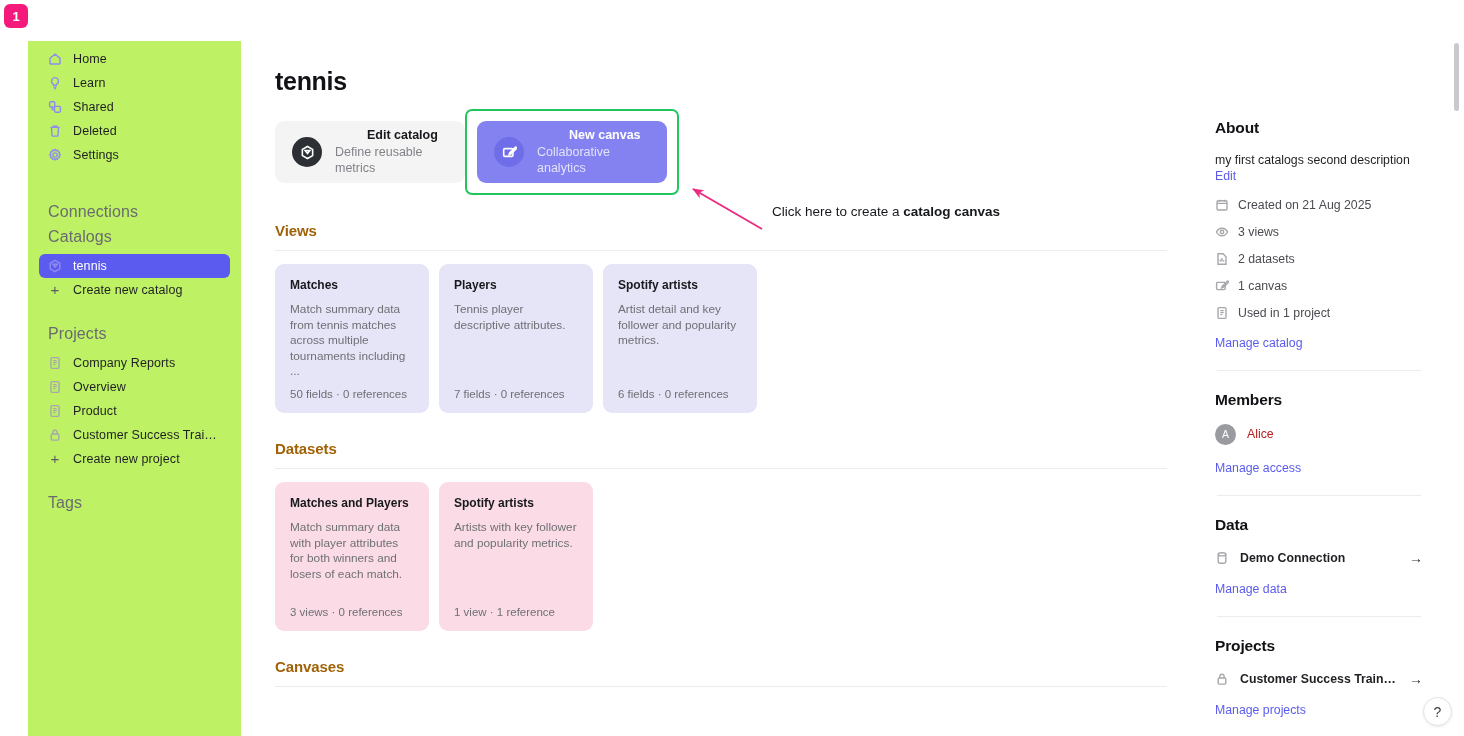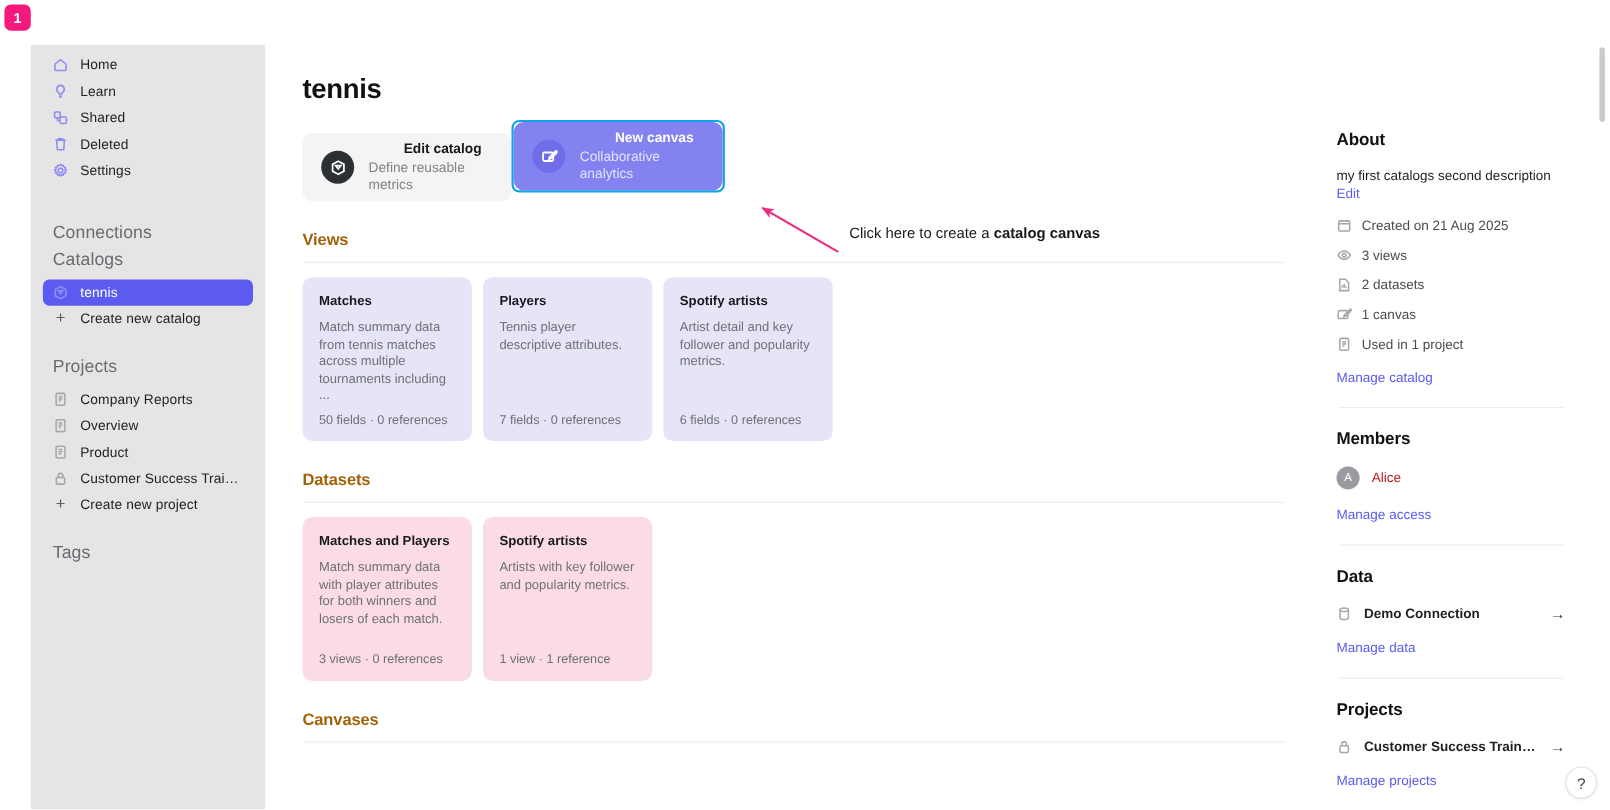--- a/index.html
+++ b/index.html
@@ -18,21 +18,21 @@
     background: #f4197b; color: #fff;
     font-size: 13px; font-weight: 700;
     display: flex; align-items: center; justify-content: center;
     z-index: 40;
   }
 
   
   .sidebar {
     position: absolute; left: 28px; top: 41px;
     width: 213px; height: 695px;
-    background: #e5e5e5;
+    background: #bef264;
     padding: 6px 0 0 0;
     overflow: hidden;
   }
   .nav-item {
     display: flex; align-items: center; gap: 11px;
     height: 24px; margin: 0 11px; padding: 0 9px;
     border-radius: 6px; cursor: pointer;
   }
   .nav-item + .nav-item { margin-top: 0px; }
   .nav-label {
@@ -80,22 +80,22 @@
     flex: 0 0 30px;
   }
   .action-ico.dark { background: #2c3035; }
   .action-ico.deep { background: #6f6de8; }
   .action-ico svg { width: 15px; height: 15px; fill: none; stroke: #fff; stroke-width: 1.5; }
   .action-title { font-size: 12.5px; font-weight: 700; color: #16181c; line-height: 1.35; margin-left: 32px; }
   .action-sub { font-size: 12.5px; color: #818388; line-height: 1.35; }
   .action-card.purple .action-title { color: #ffffff; }
   .action-card.purple .action-sub { color: #e2e1fc; }
   .highlight-wrap {
-    border: 2px solid #0ea5e9; border-radius: 7px;
-    margin: -12px 0 0 -10px;
+    border: 2px solid #22c55e; border-radius: 7px;
+    padding: 10px; margin: -12px 0 0 -10px;
   }
 
   
   .section { margin-top: 27px; }
   .section-title {
     font-size: 15px; font-weight: 700; color: #a16207; letter-spacing: -.1px;
   }
   .section-rule { height: 1px; background: #ececee; margin-top: 11px; }
   .card-row { display: flex; gap: 10px; margin-top: 13px; }
   .info-card {

